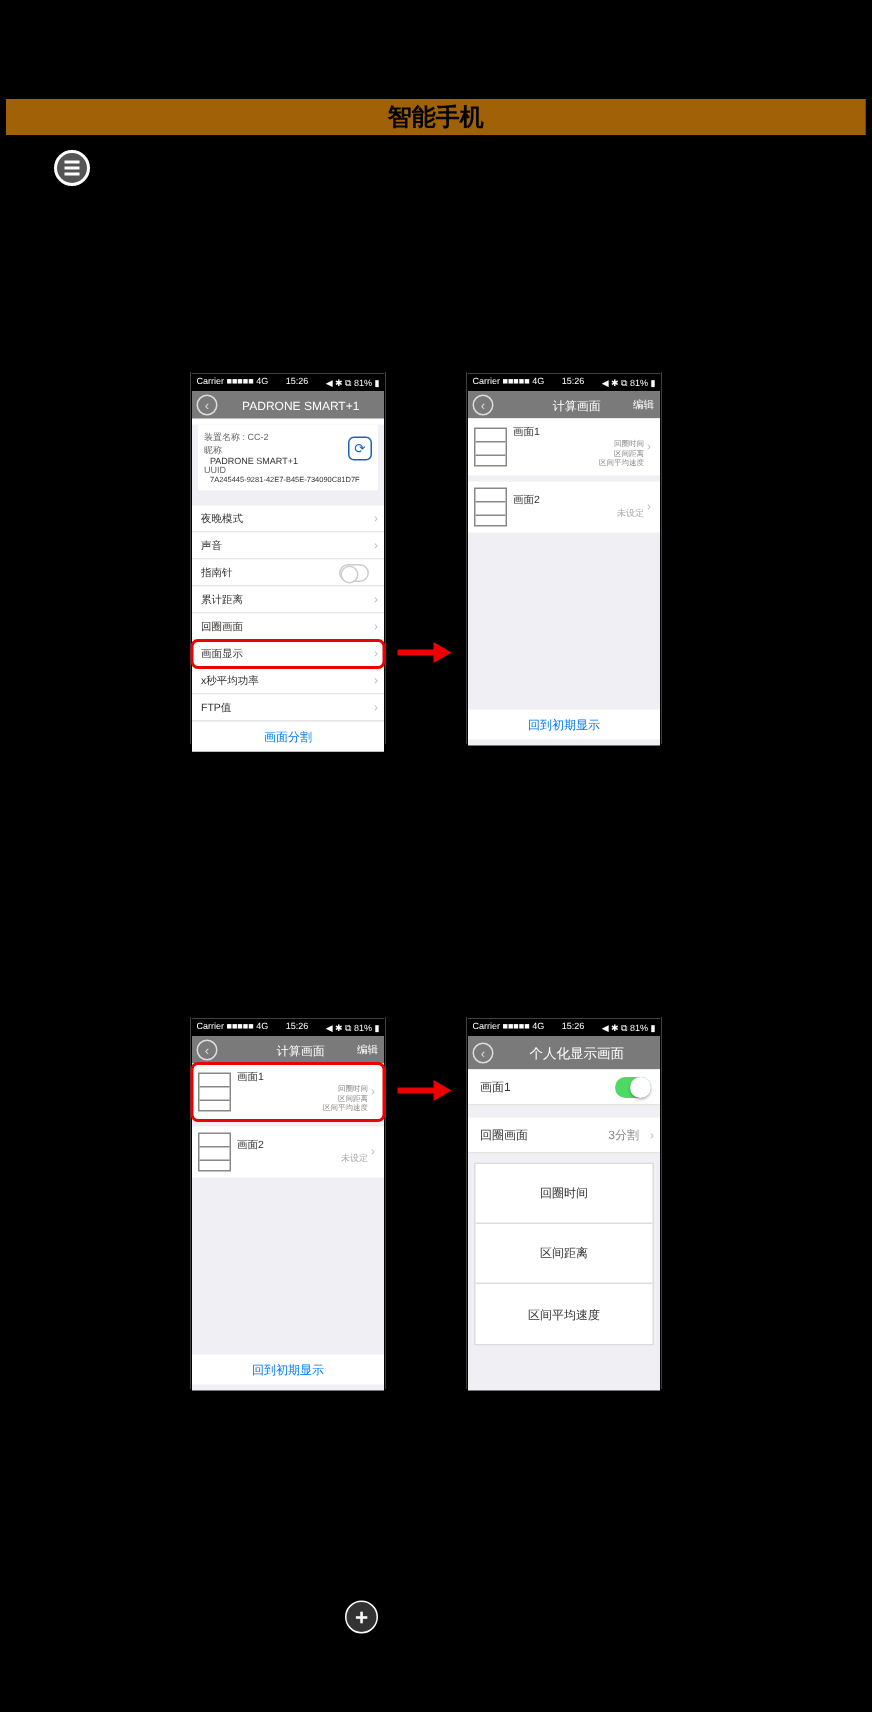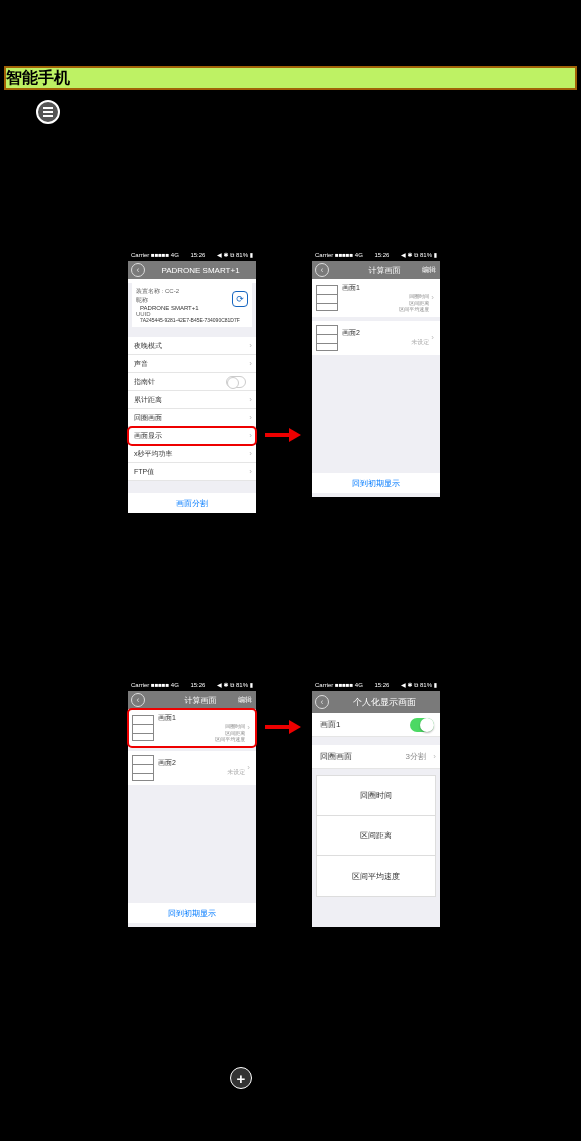--- a/index.html
+++ b/index.html
@@ -1,17 +1,17 @@
 <!DOCTYPE html>
 <html><head>
 <meta charset="utf-8">
 <style>
   * { margin: 0; padding: 0; box-sizing: border-box; }
   body { width: 581px; height: 1141px; background: #000; font-family: -apple-system, Helvetica, Arial, sans-serif; position: relative; overflow: hidden; }
-  .tab-bar { position: absolute; top: 66px; left: 4px; right: 4px; height: 24px; background: #bef264; border: 2px solid #a16207; display: flex; align-items: center; justify-content: flex-start; font-size: 16px; font-weight: bold; color: #000; }
+  .tab-bar { position: absolute; top: 66px; left: 4px; right: 4px; height: 24px; background: #a16207; border: 6px solid #a16207; display: flex; align-items: center; justify-content: center; font-size: 16px; font-weight: bold; color: #000; }
   .menu-circle { position: absolute; top: 100px; left: 36px; width: 24px; height: 24px; border-radius: 50%; background: #555; border: 2px solid #fff; display: flex; align-items: center; justify-content: center; color: #fff; font-size: 12px; }
   .menu-circle span { display: block; width: 10px; height: 2px; background: #fff; position: relative; }
   .menu-circle span::before, .menu-circle span::after { content: ''; position: absolute; left: 0; width: 10px; height: 2px; background: #fff; }
   .menu-circle span::before { top: -4px; }
   .menu-circle span::after { top: 4px; }
 
   .phone { position: absolute; width: 130px; background: #fff; border: 1px solid #000; }
   .phone-status { height: 12px; background: #000; color: #fff; font-size: 6px; display: flex; align-items: center; justify-content: space-between; padding: 0 3px; }
   .phone-nav { height: 18px; background: #7a7a7a; display: flex; align-items: center; position: relative; }
   .back-btn { width: 14px; height: 14px; border-radius: 50%; border: 1px solid #ddd; margin-left: 3px; display: flex; align-items: center; justify-content: center; color: #ddd; font-size: 9px; }
@@ -22,21 +22,21 @@
   .info-box .label { color: #666; }
   .info-box .val { color: #333; padding-left: 4px; }
   .sync-icon { position: absolute; right: 4px; top: 8px; width: 16px; height: 16px; border: 1.5px solid #1565c0; border-radius: 4px; display: flex; align-items: center; justify-content: center; color: #1565c0; font-size: 9px; }
   .list-row { height: 18px; background: #fff; border-bottom: 1px solid #e5e5e5; display: flex; align-items: center; padding: 0 6px; font-size: 7px; color: #333; position: relative; }
   .list-row .chev { position: absolute; right: 4px; color: #bbb; font-size: 8px; }
   .list-row.hl { outline: 2px solid #e00; outline-offset: -1px; border-radius: 4px; z-index: 2; }
   .toggle-off { position: absolute; right: 10px; width: 20px; height: 12px; border-radius: 6px; background: #fff; border: 1px solid #ccc; }
   .toggle-off::after { content: ''; position: absolute; left: 0; top: 0; width: 10px; height: 10px; border-radius: 50%; background: #fff; border: 1px solid #ccc; }
   .toggle-on { position: absolute; right: 6px; width: 24px; height: 14px; border-radius: 7px; background: #4cd964; }
   .toggle-on::after { content: ''; position: absolute; right: 0; top: 0; width: 14px; height: 14px; border-radius: 50%; background: #fff; box-shadow: 0 1px 2px rgba(0,0,0,.3); }
-  .footer-btn { height: 20px; background: #fff; display: flex; align-items: center; justify-content: center; color: #007aff; font-size: 8px; margin-top: 12px; }
+  .footer-btn { height: 20px; background: #fff; display: flex; align-items: center; justify-content: center; color: #007aff; font-size: 8px; margin-top: 0; }
 
   .screen-row { background: #fff; margin-bottom: 4px; padding: 4px 6px 4px 4px; display: flex; align-items: center; position: relative; min-height: 30px; }
   .screen-row.hl { outline: 2px solid #e00; outline-offset: -1px; border-radius: 4px; z-index: 2; }
   .screen-thumb { width: 22px; height: 26px; border: 1px solid #888; margin-right: 4px; position: relative; background: #fff; }
   .screen-thumb::before { content:''; position:absolute; top:8px; left:0; right:0; height:1px; background:#888; }
   .screen-thumb::after { content:''; position:absolute; top:17px; left:0; right:0; height:1px; background:#888; }
   .screen-info { flex: 1; }
   .screen-title { font-size: 7px; color: #333; }
   .screen-sub { font-size: 5px; color: #888; text-align: right; line-height: 1.3; }
   .screen-unset { font-size: 6px; color: #aaa; text-align: right; }

